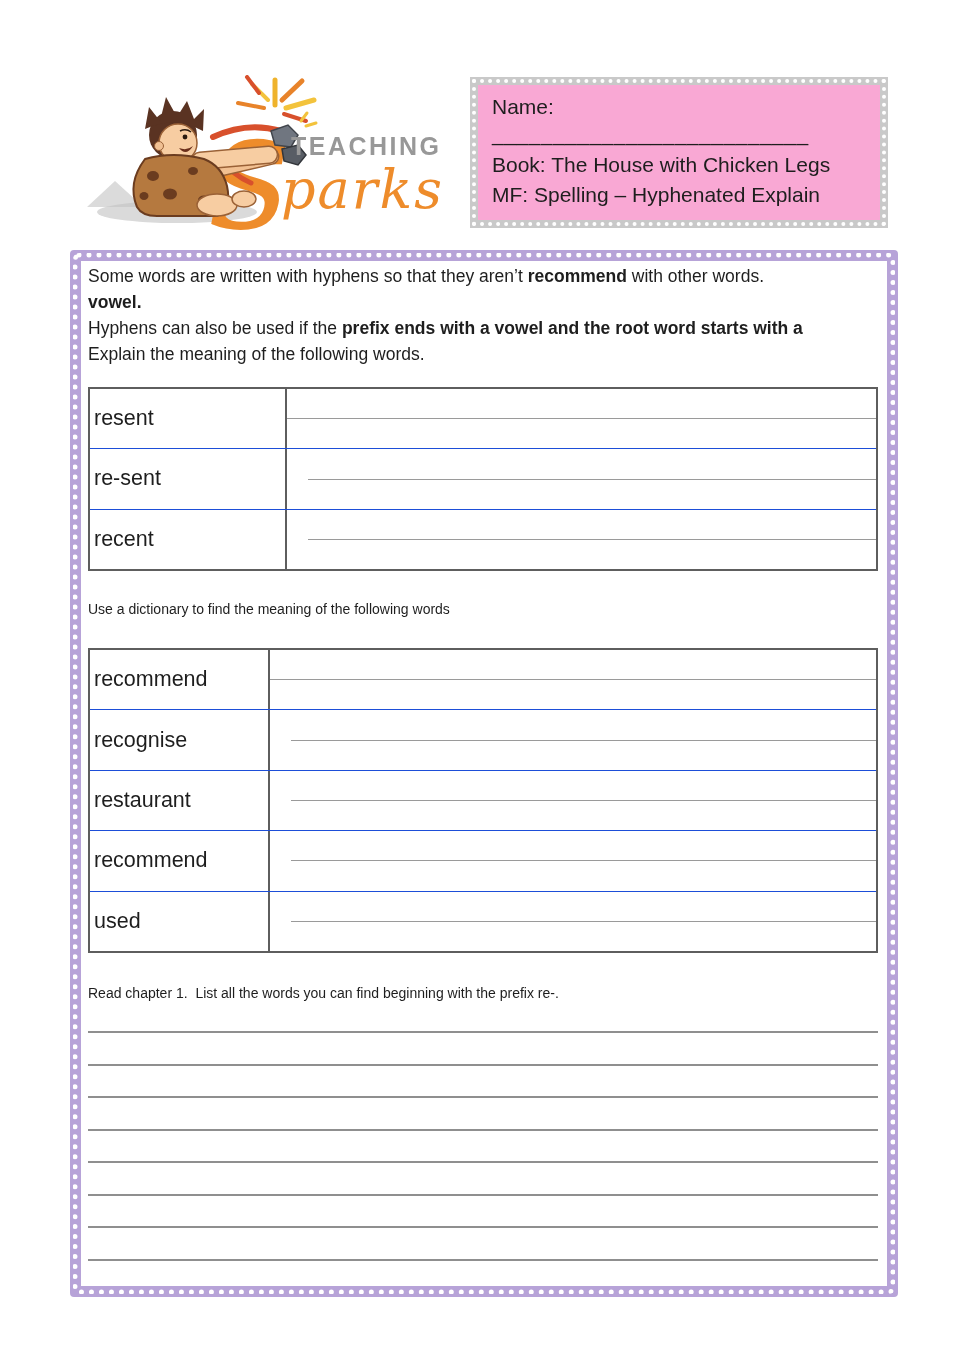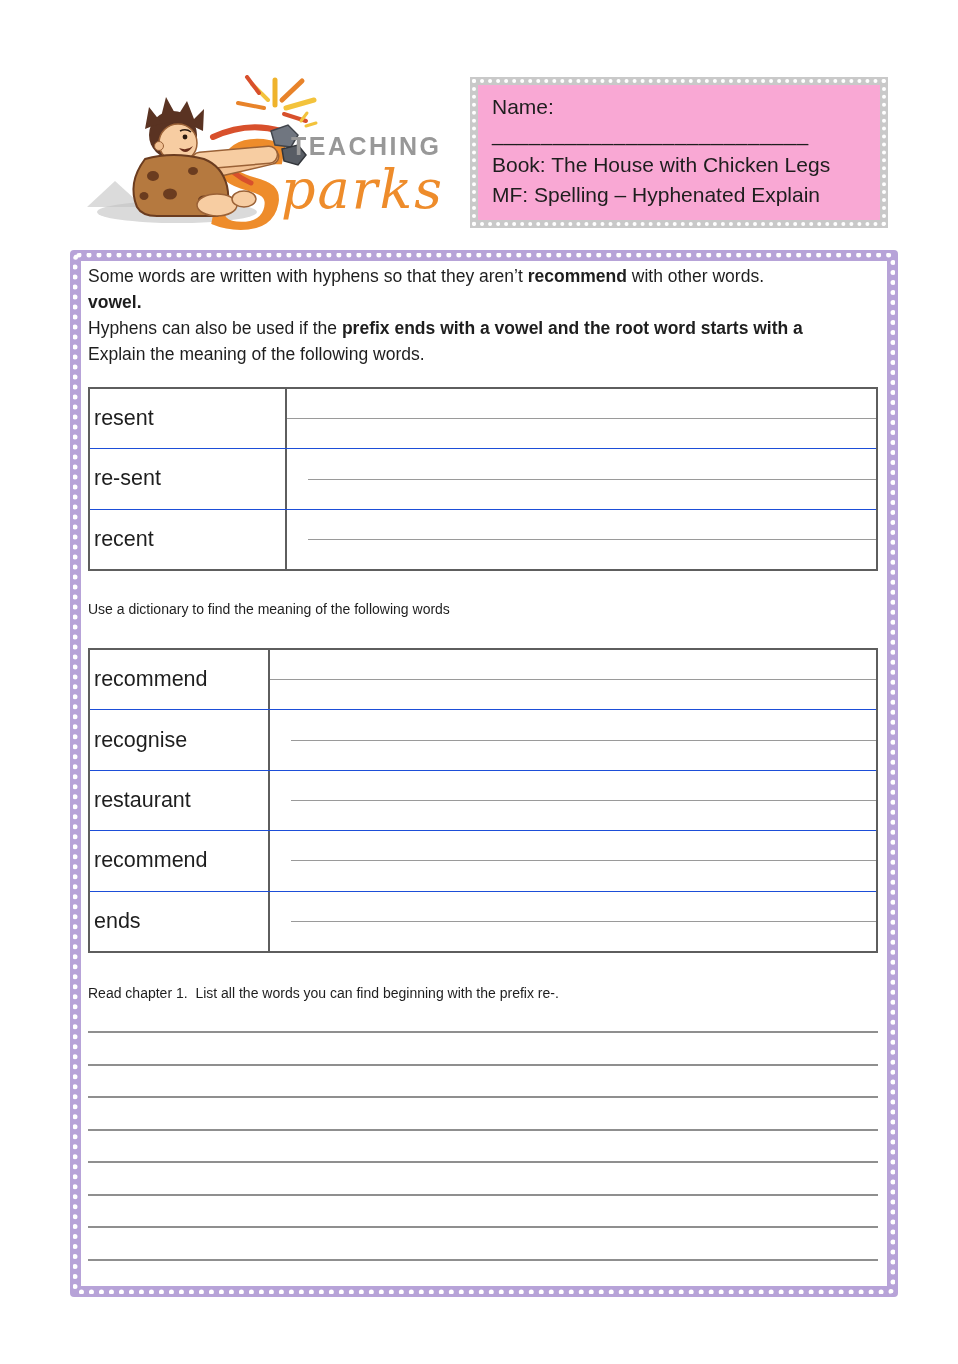--- a/index.html
+++ b/index.html
@@ -249,21 +249,21 @@
           </div>
         </div>
         <div class="trow">
           <div class="word-cell">recommend</div>
           <div class="ans-cell">
             <div class="ans-line"></div>
             <div class="ans-line"></div>
           </div>
         </div>
         <div class="trow">
-          <div class="word-cell">ends</div>
+          <div class="word-cell">used</div>
           <div class="ans-cell">
             <div class="ans-line"></div>
             <div class="ans-line"></div>
           </div>
         </div>
       </div>
 
       <div class="prompt" id="read-prompt">Read chapter 1.  List all the words you can find beginning with the prefix re-.</div>
 
       <div class="answer-lines">

